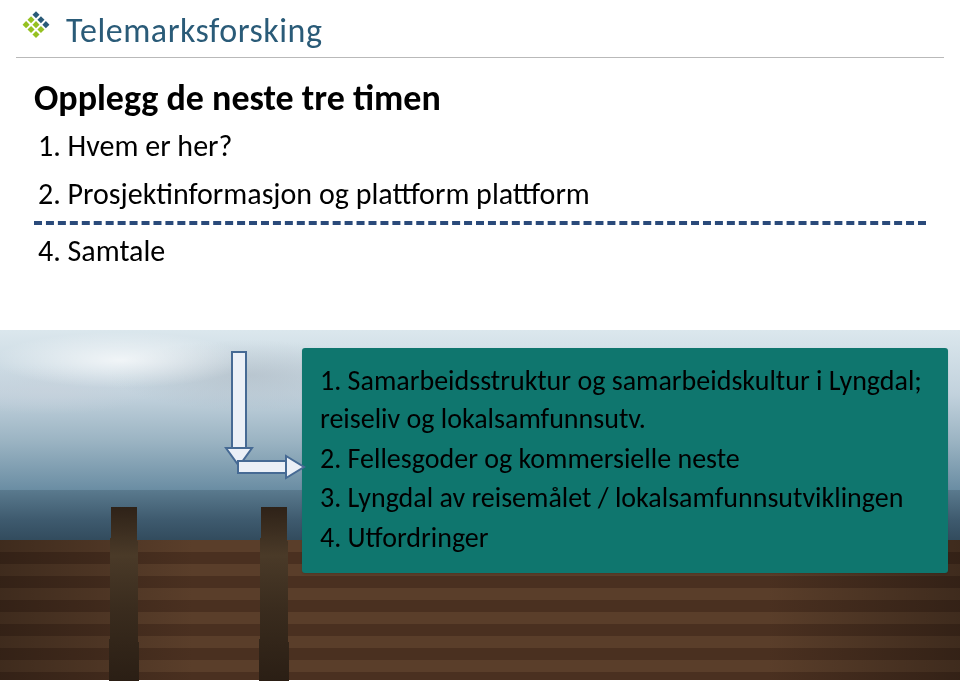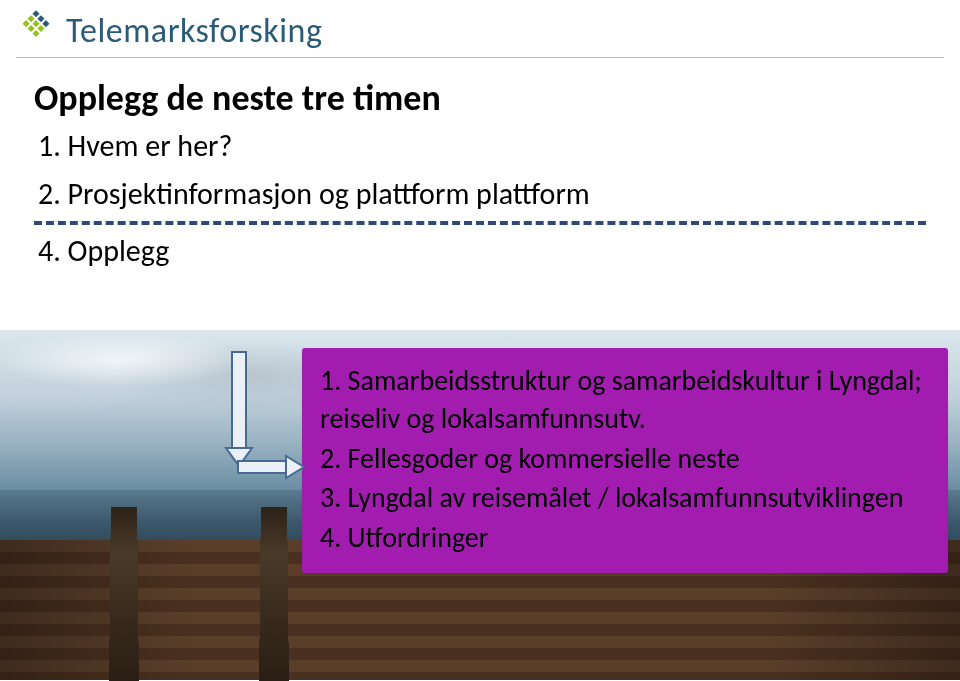--- a/index.html
+++ b/index.html
@@ -7,21 +7,21 @@
     padding: 0;
     width: 960px;
     height: 681px;
     font-family: Calibri, "Segoe UI", Arial, sans-serif;
     background: #fff;
     overflow: hidden;
     position: relative;
   }
   .header {
     display: flex;
-    align-items: flex-start;
+    align-items: flex-end;
     padding: 10px 16px 6px 16px;
   }
   .logo-mark {
     width: 40px;
     height: 40px;
     margin-right: 10px;
     flex-shrink: 0;
   }
   .brand-name {
     font-size: 34px;
@@ -96,21 +96,21 @@
     background: linear-gradient(to bottom, #2e2218, #4a3a28 30%, #3a2c1e 60%, #2a1e14);
   }
   .dock::before { left: 110px; transform: perspective(300px) rotateX(12deg); }
   .dock::after  { left: 260px; transform: perspective(300px) rotateX(12deg); }
 
   .subbox {
     position: absolute;
     left: 302px;
     top: 348px;
     width: 610px;
-    background: #a21caf;
+    background: #0f766e;
     border-radius: 3px;
     padding: 12px 18px 14px 18px;
     box-shadow: 0 1px 2px rgba(0,0,0,0.12);
     font-size: 28px;
     color: #000;
     line-height: 1.35;
     z-index: 2;
   }
   .sub-item { margin: 2px 0; }
 
@@ -159,21 +159,21 @@
     <span>2.</span>
     <span>Prosjektinformasjon og plattform plattform</span>
   </div>
 </div>
 
 <hr class="dashed-rule">
 
 <div class="outer-list">
   <div class="outer-item">
     <span>4.</span>
-    <span>Opplegg</span>
+    <span>Samtale</span>
   </div>
 </div>
 
 <div class="bg-img">
   <div class="sky"></div>
   <div class="clouds"></div>
   <div class="water"></div>
   <div class="dock"></div>
 </div>
 

